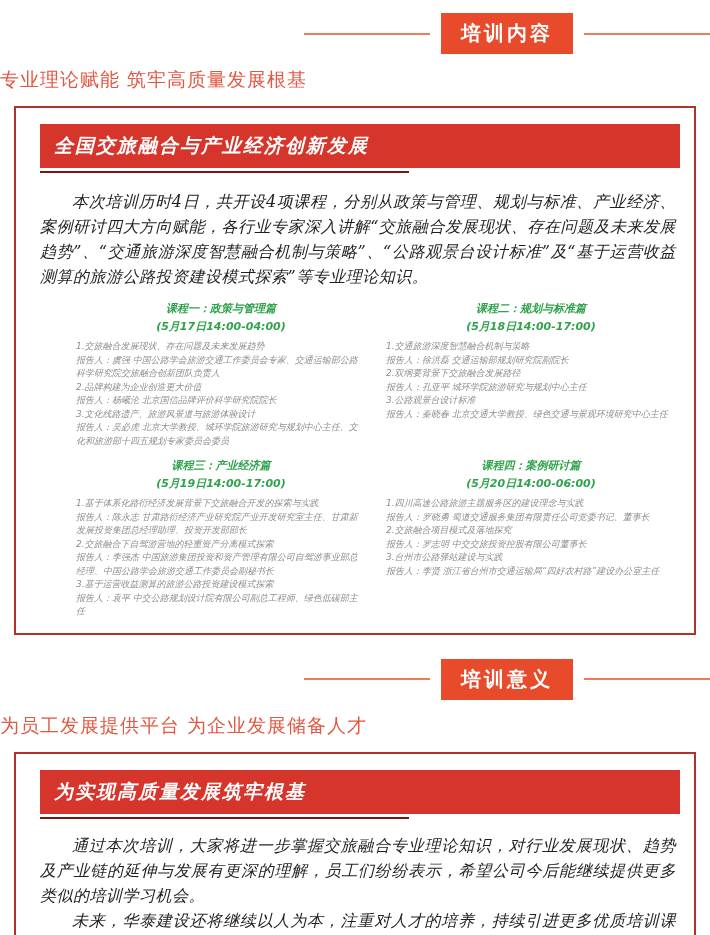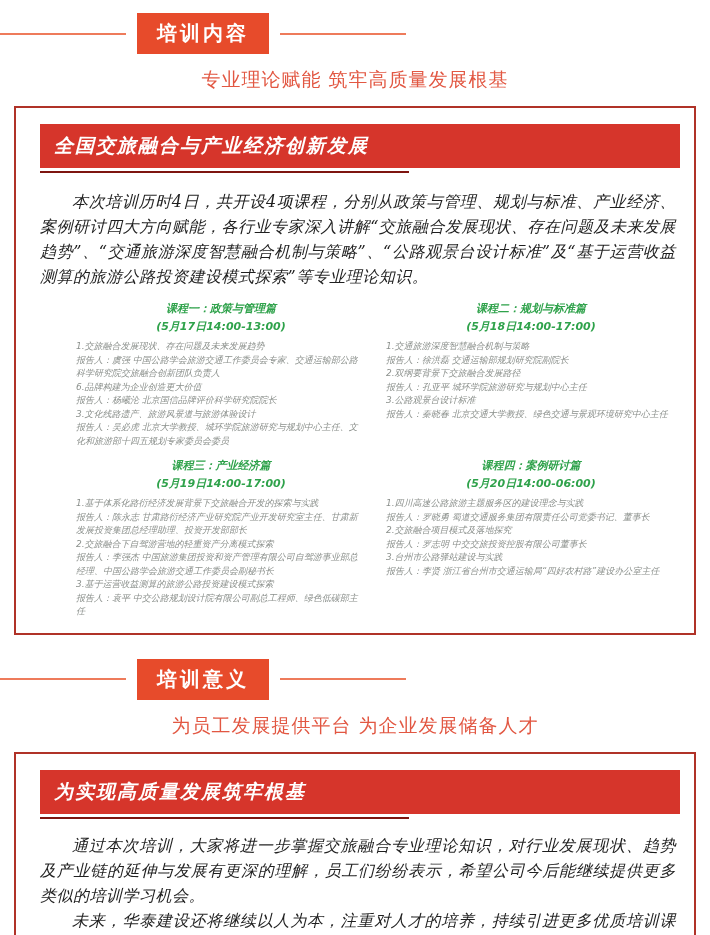--- a/index.html
+++ b/index.html
@@ -4,28 +4,28 @@
 <style>
   * { margin:0; padding:0; box-sizing:border-box; }
   html,body { background:#ffffff; }
   body {
     width:710px; min-height:935px; margin:0 auto;
     font-family:"DejaVu Sans","Liberation Sans",sans-serif;
   }
   .page { width:710px; padding-top:13px; }
 
   
-  .banner { display:flex; align-items:center; justify-content:flex-start; }
+  .banner { display:flex; align-items:center; justify-content:flex-end; }
   .bline { width:126px; height:2px; background:#ee7b5b; }
   .bbox {
     background:#e74b2b; color:#ffffff; font-weight:bold;
     font-size:20px; letter-spacing:3px; padding:7px 20px; margin:0 11px;
   }
   .subtitle {
-    text-align:center; color:#e25742; font-size:19px;
+    color:#e25742; font-size:19px;
     letter-spacing:1px; margin-top:13px; font-weight:500;
   }
 
   
   .section {
     margin:13px 14px 0 14px;
     border:2px solid #b03228;
     padding:16px 18px 14px 24px;
     background:#ffffff;
     font-style:italic;
@@ -86,25 +86,25 @@
 
   <div class="section">
     <div class="sec-header">全国交旅融合与产业经济创新发展</div>
     <div class="sec-underline"></div>
     <p class="para">本次培训历时4日，共开设4项课程，分别从政策与管理、规划与标准、产业经济、案例研讨四大方向赋能，各行业专家深入讲解“交旅融合发展现状、存在问题及未来发展趋势”、“交通旅游深度智慧融合机制与策略”、“公路观景台设计标准”及“基于运营收益测算的旅游公路投资建设模式探索”等专业理论知识。</p>
 
     <div class="courses">
 
       <div class="course">
         <div class="course-title">课程一：政策与管理篇</div>
-        <div class="course-date">(5月17日14:00-13:00)</div>
+        <div class="course-date">(5月17日14:00-04:00)</div>
         <div class="c-lines">
             <div class="c-line">1.交旅融合发展现状、存在问题及未来发展趋势</div>
             <div class="c-line">报告人：虞强 中国公路学会旅游交通工作委员会专家、交通运输部公路科学研究院交旅融合创新团队负责人</div>
-            <div class="c-line">6.品牌构建为企业创造更大价值</div>
+            <div class="c-line">2.品牌构建为企业创造更大价值</div>
             <div class="c-line">报告人：杨曦沦 北京国信品牌评价科学研究院院长</div>
             <div class="c-line">3.文化线路遗产、旅游风景道与旅游体验设计</div>
             <div class="c-line">报告人：吴必虎 北京大学教授、城环学院旅游研究与规划中心主任、文化和旅游部十四五规划专家委员会委员</div>
           </div>
       </div>
 
       <div class="course">
         <div class="course-title">课程二：规划与标准篇</div>
         <div class="course-date">(5月18日14:00-17:00)</div>
         <div class="c-lines">

